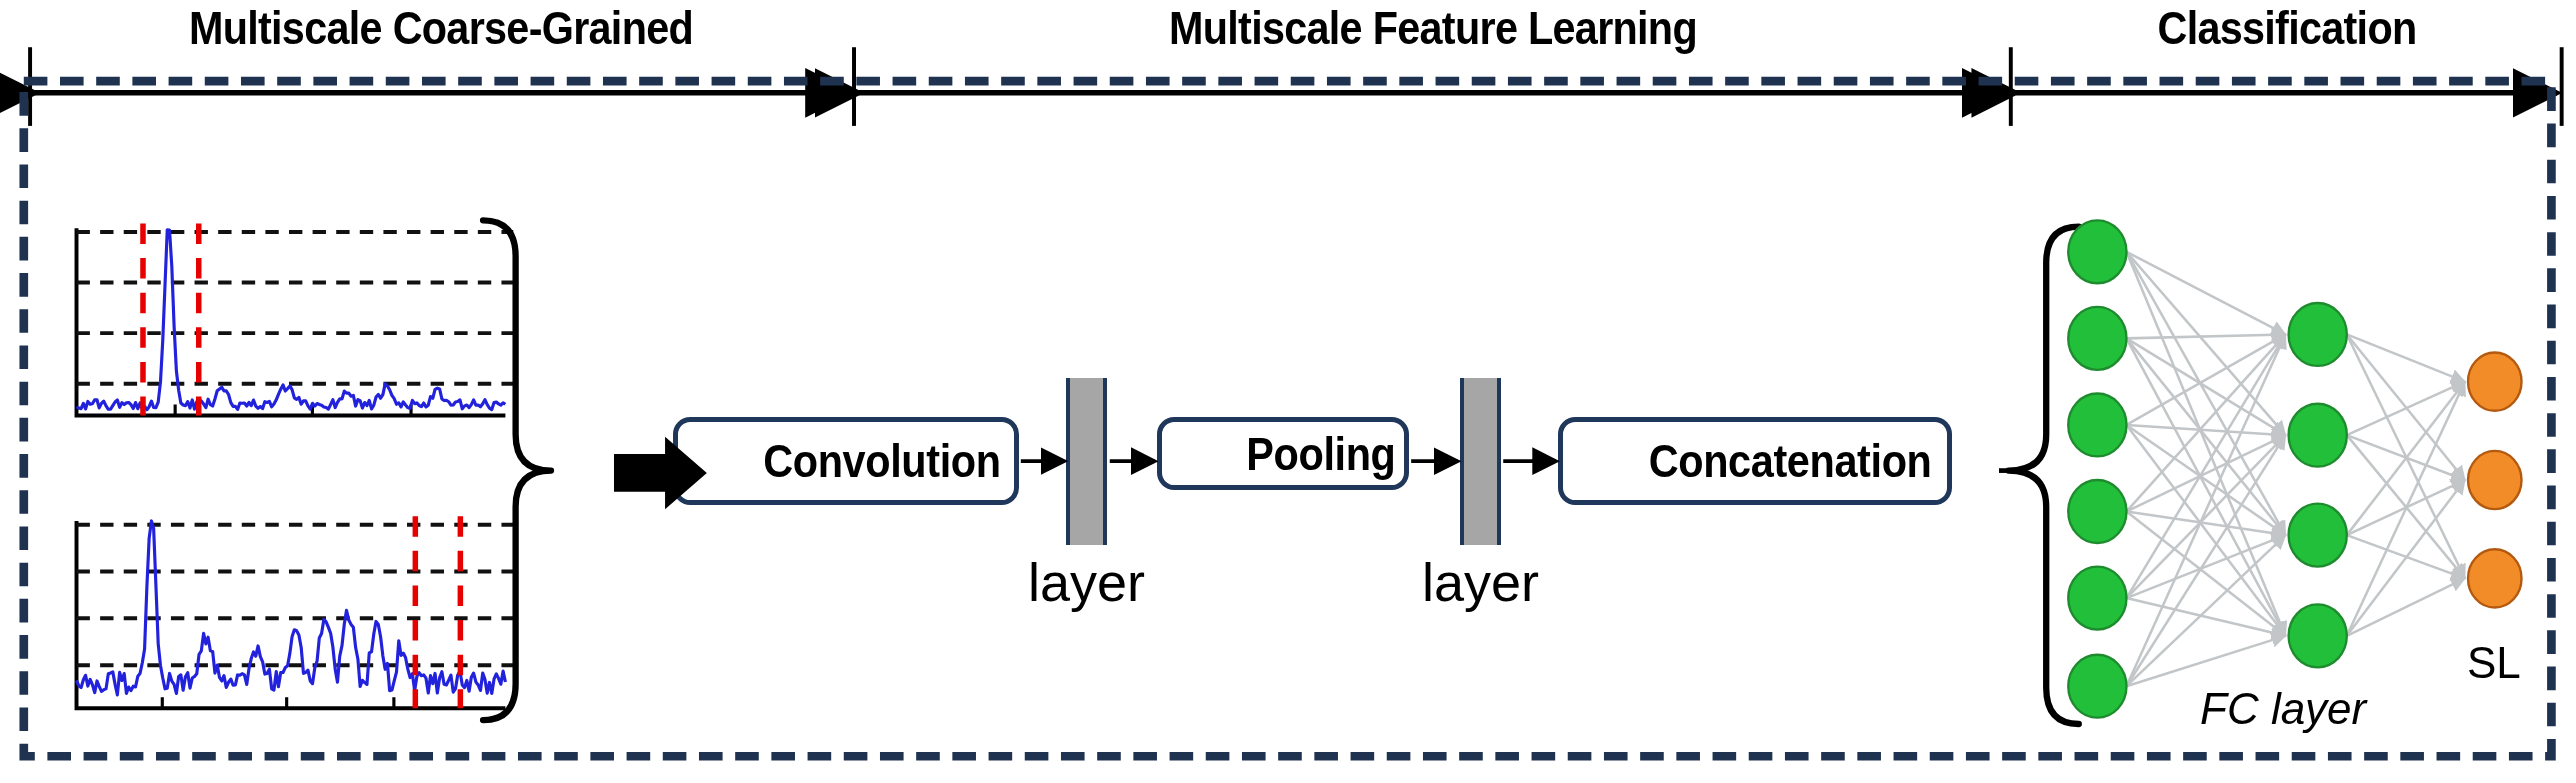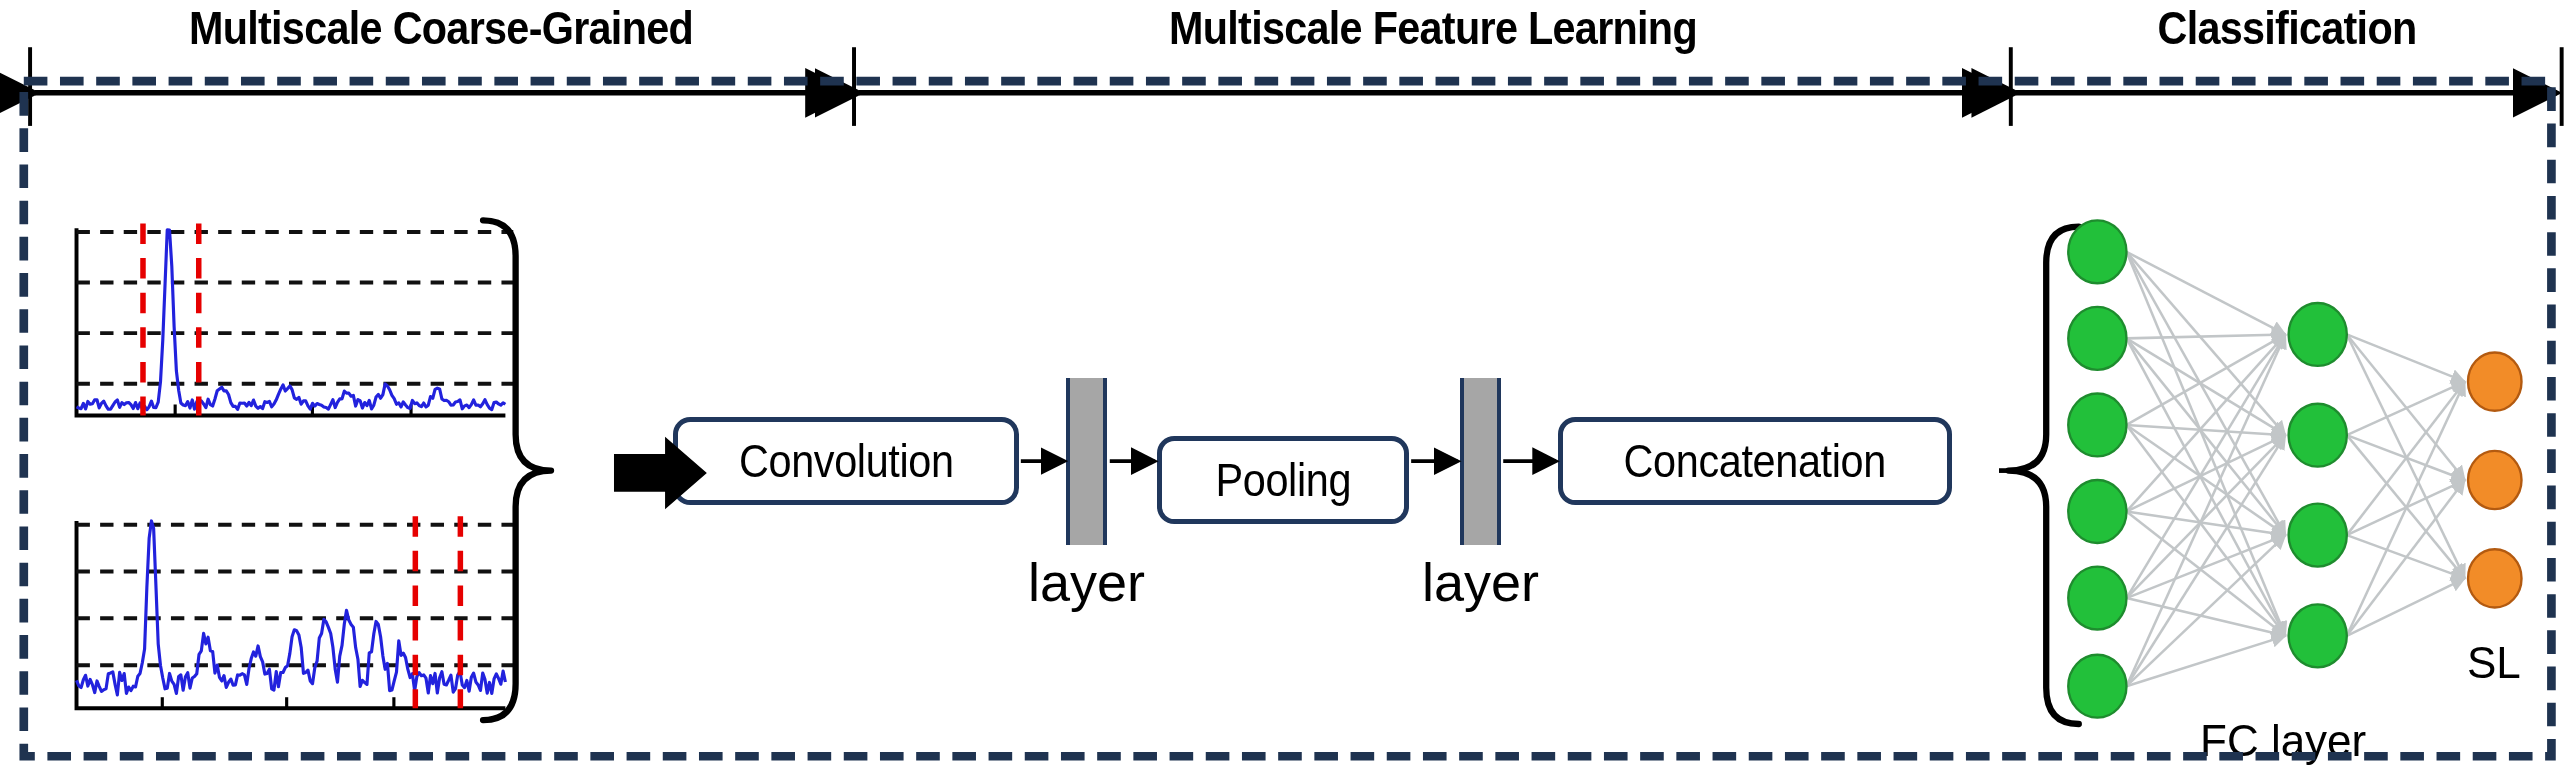--- a/index.html
+++ b/index.html
@@ -22,23 +22,23 @@
   }
 
   .procbox{
     position:absolute;
     box-sizing:border-box;
     background:#ffffff;
     border:5.5px solid #20375C;
     border-radius:17.3px;
     display:flex;
     align-items:center;
-    justify-content:center;
-    color:#000000;
-    font-weight:normal;
+    justify-content:flex-end;
+    color:#000000;
+    font-weight:bold;
     font-size:46px;
     letter-spacing:-0.4px;
     white-space:nowrap;
   }
   .procbox span{transform:scaleX(0.9);transform-origin:center center;display:block;}
 
   .laybar{
     position:absolute;
     box-sizing:border-box;
     background:#A6A6A6;
@@ -64,34 +64,34 @@
 
 <div class="stage">
 
   <div class="hdr-title" style="left:126px;top:0px;width:630px;">Multiscale Coarse-Grained</div>
   <div class="hdr-title" style="left:1118px;top:0px;width:630px;">Multiscale Feature Learning</div>
   <div class="hdr-title" style="left:1972px;top:0px;width:630px;">Classification</div>
 
   <div class="procbox" style="left:673px;top:417px;width:346px;height:88px;">
     <span>Convolution</span>
   </div>
-  <div class="procbox" style="left:1157px;top:417px;width:252px;height:88px;margin-top:19px;">
+  <div class="procbox" style="left:1157px;top:417px;width:252px;height:73px;">
     <span>Pooling</span>
   </div>
   <div class="procbox" style="left:1558px;top:417px;width:394px;height:88px;">
     <span>Concatenation</span>
   </div>
 
   <div class="laybar" style="left:1066px;top:378px;width:41px;height:167px;"></div>
   <div class="laybar" style="left:1460px;top:378px;width:41px;height:167px;"></div>
 
   <div class="laylabel" style="left:1008px;top:551px;width:157px;">layer</div>
   <div class="laylabel" style="left:1402px;top:551px;width:157px;">layer</div>
 
-  <div class="nnlabel" style="left:2200px;top:716px;">FC layer</div>
+  <div class="nnlabel" style="left:2200px;top:684px;font-style:italic;">FC layer</div>
   <div class="nnlabel" style="left:2467px;top:638px;">SL</div>
 
   <svg class="svgroot" viewBox="0 0 3273 995" xmlns="http://www.w3.org/2000/svg">
     <defs>
       <marker id="ah" markerWidth="9" markerHeight="9" refX="8" refY="4.5" orient="auto" markerUnits="strokeWidth">
         <path d="M0,0 L9,4.5 L0,9 z" fill="#000000"></path>
       </marker>
       <marker id="ahs" markerWidth="7" markerHeight="7" refX="6" refY="3.5" orient="auto" markerUnits="strokeWidth">
         <path d="M0,0 L7,3.5 L0,7 z" fill="#000000"></path>
       </marker>

